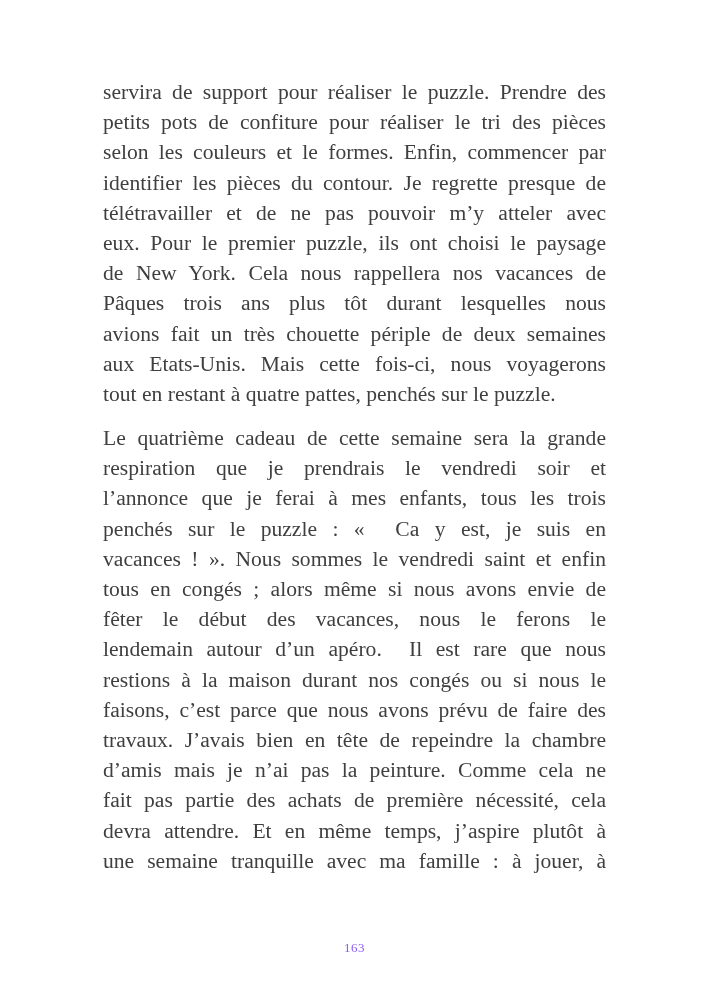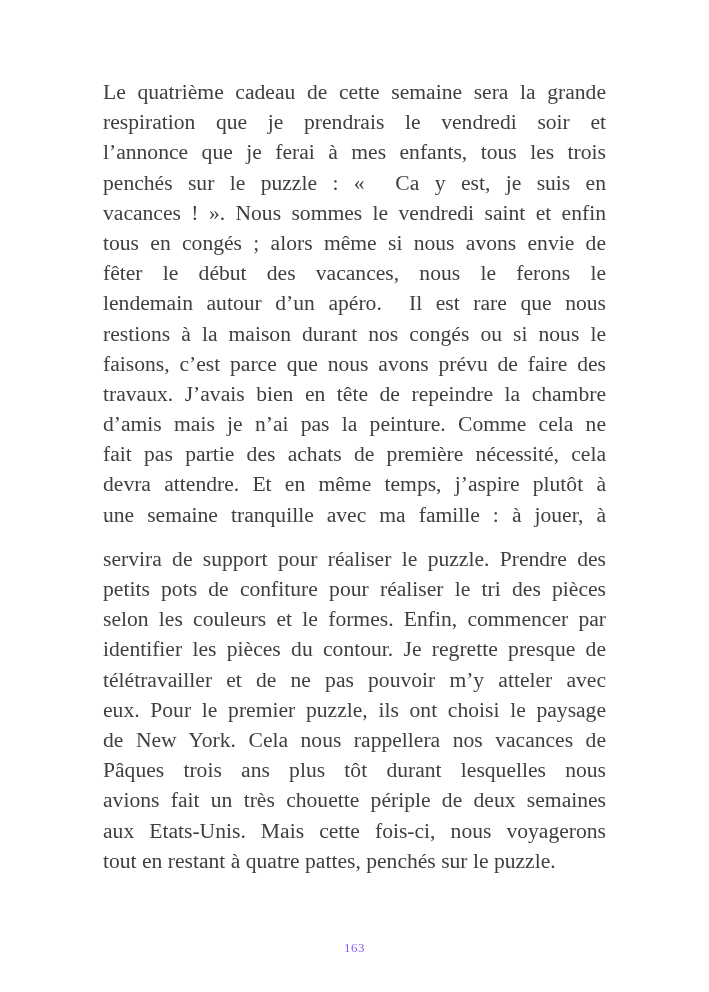--- a/index.html
+++ b/index.html
@@ -57,44 +57,44 @@
     color: #8b5cf6;
     letter-spacing: 0.5px;
   }
 </style>
 </head>
 <body>
 
 <div class="page">
   <div class="text-block">
       <div class="para">
+        <div class="line">servira de support pour réaliser le puzzle. Prendre des</div>
+        <div class="line">petits pots de confiture pour réaliser le tri des pièces</div>
+        <div class="line">selon les couleurs et le formes. Enfin, commencer par</div>
+        <div class="line">identifier les pièces du contour. Je regrette presque de</div>
+        <div class="line">télétravailler et de ne pas pouvoir m’y atteler avec</div>
+        <div class="line">eux. Pour le premier puzzle, ils ont choisi le paysage</div>
+        <div class="line">de New York. Cela nous rappellera nos vacances de</div>
+        <div class="line">Pâques trois ans plus tôt durant lesquelles nous</div>
+        <div class="line">avions fait un très chouette périple de deux semaines</div>
+        <div class="line">aux Etats-Unis. Mais cette fois-ci, nous voyagerons</div>
+        <div class="line unjust">tout en restant à quatre pattes, penchés sur le puzzle.</div>
+      </div>
+      <div class="para">
         <div class="line">Le quatrième cadeau de cette semaine sera la grande</div>
         <div class="line">respiration que je prendrais le vendredi soir et</div>
         <div class="line">l’annonce que je ferai à mes enfants, tous les trois</div>
         <div class="line">penchés sur le puzzle : «&nbsp; Ca y est, je suis en</div>
         <div class="line">vacances ! ». Nous sommes le vendredi saint et enfin</div>
         <div class="line">tous en congés ; alors même si nous avons envie de</div>
         <div class="line">fêter le début des vacances, nous le ferons le</div>
         <div class="line">lendemain autour d’un apéro.&nbsp; Il est rare que nous</div>
         <div class="line">restions à la maison durant nos congés ou si nous le</div>
         <div class="line">faisons, c’est parce que nous avons prévu de faire des</div>
         <div class="line">travaux. J’avais bien en tête de repeindre la chambre</div>
         <div class="line">d’amis mais je n’ai pas la peinture. Comme cela ne</div>
         <div class="line">fait pas partie des achats de première nécessité, cela</div>
         <div class="line">devra attendre. Et en même temps, j’aspire plutôt à</div>
         <div class="line">une semaine tranquille avec ma famille : à jouer, à</div>
       </div>
-      <div class="para">
-        <div class="line">servira de support pour réaliser le puzzle. Prendre des</div>
-        <div class="line">petits pots de confiture pour réaliser le tri des pièces</div>
-        <div class="line">selon les couleurs et le formes. Enfin, commencer par</div>
-        <div class="line">identifier les pièces du contour. Je regrette presque de</div>
-        <div class="line">télétravailler et de ne pas pouvoir m’y atteler avec</div>
-        <div class="line">eux. Pour le premier puzzle, ils ont choisi le paysage</div>
-        <div class="line">de New York. Cela nous rappellera nos vacances de</div>
-        <div class="line">Pâques trois ans plus tôt durant lesquelles nous</div>
-        <div class="line">avions fait un très chouette périple de deux semaines</div>
-        <div class="line">aux Etats-Unis. Mais cette fois-ci, nous voyagerons</div>
-        <div class="line unjust">tout en restant à quatre pattes, penchés sur le puzzle.</div>
-      </div>
     </div>
   <div class="page-number">163</div>
 </div>
 
 </body></html>

